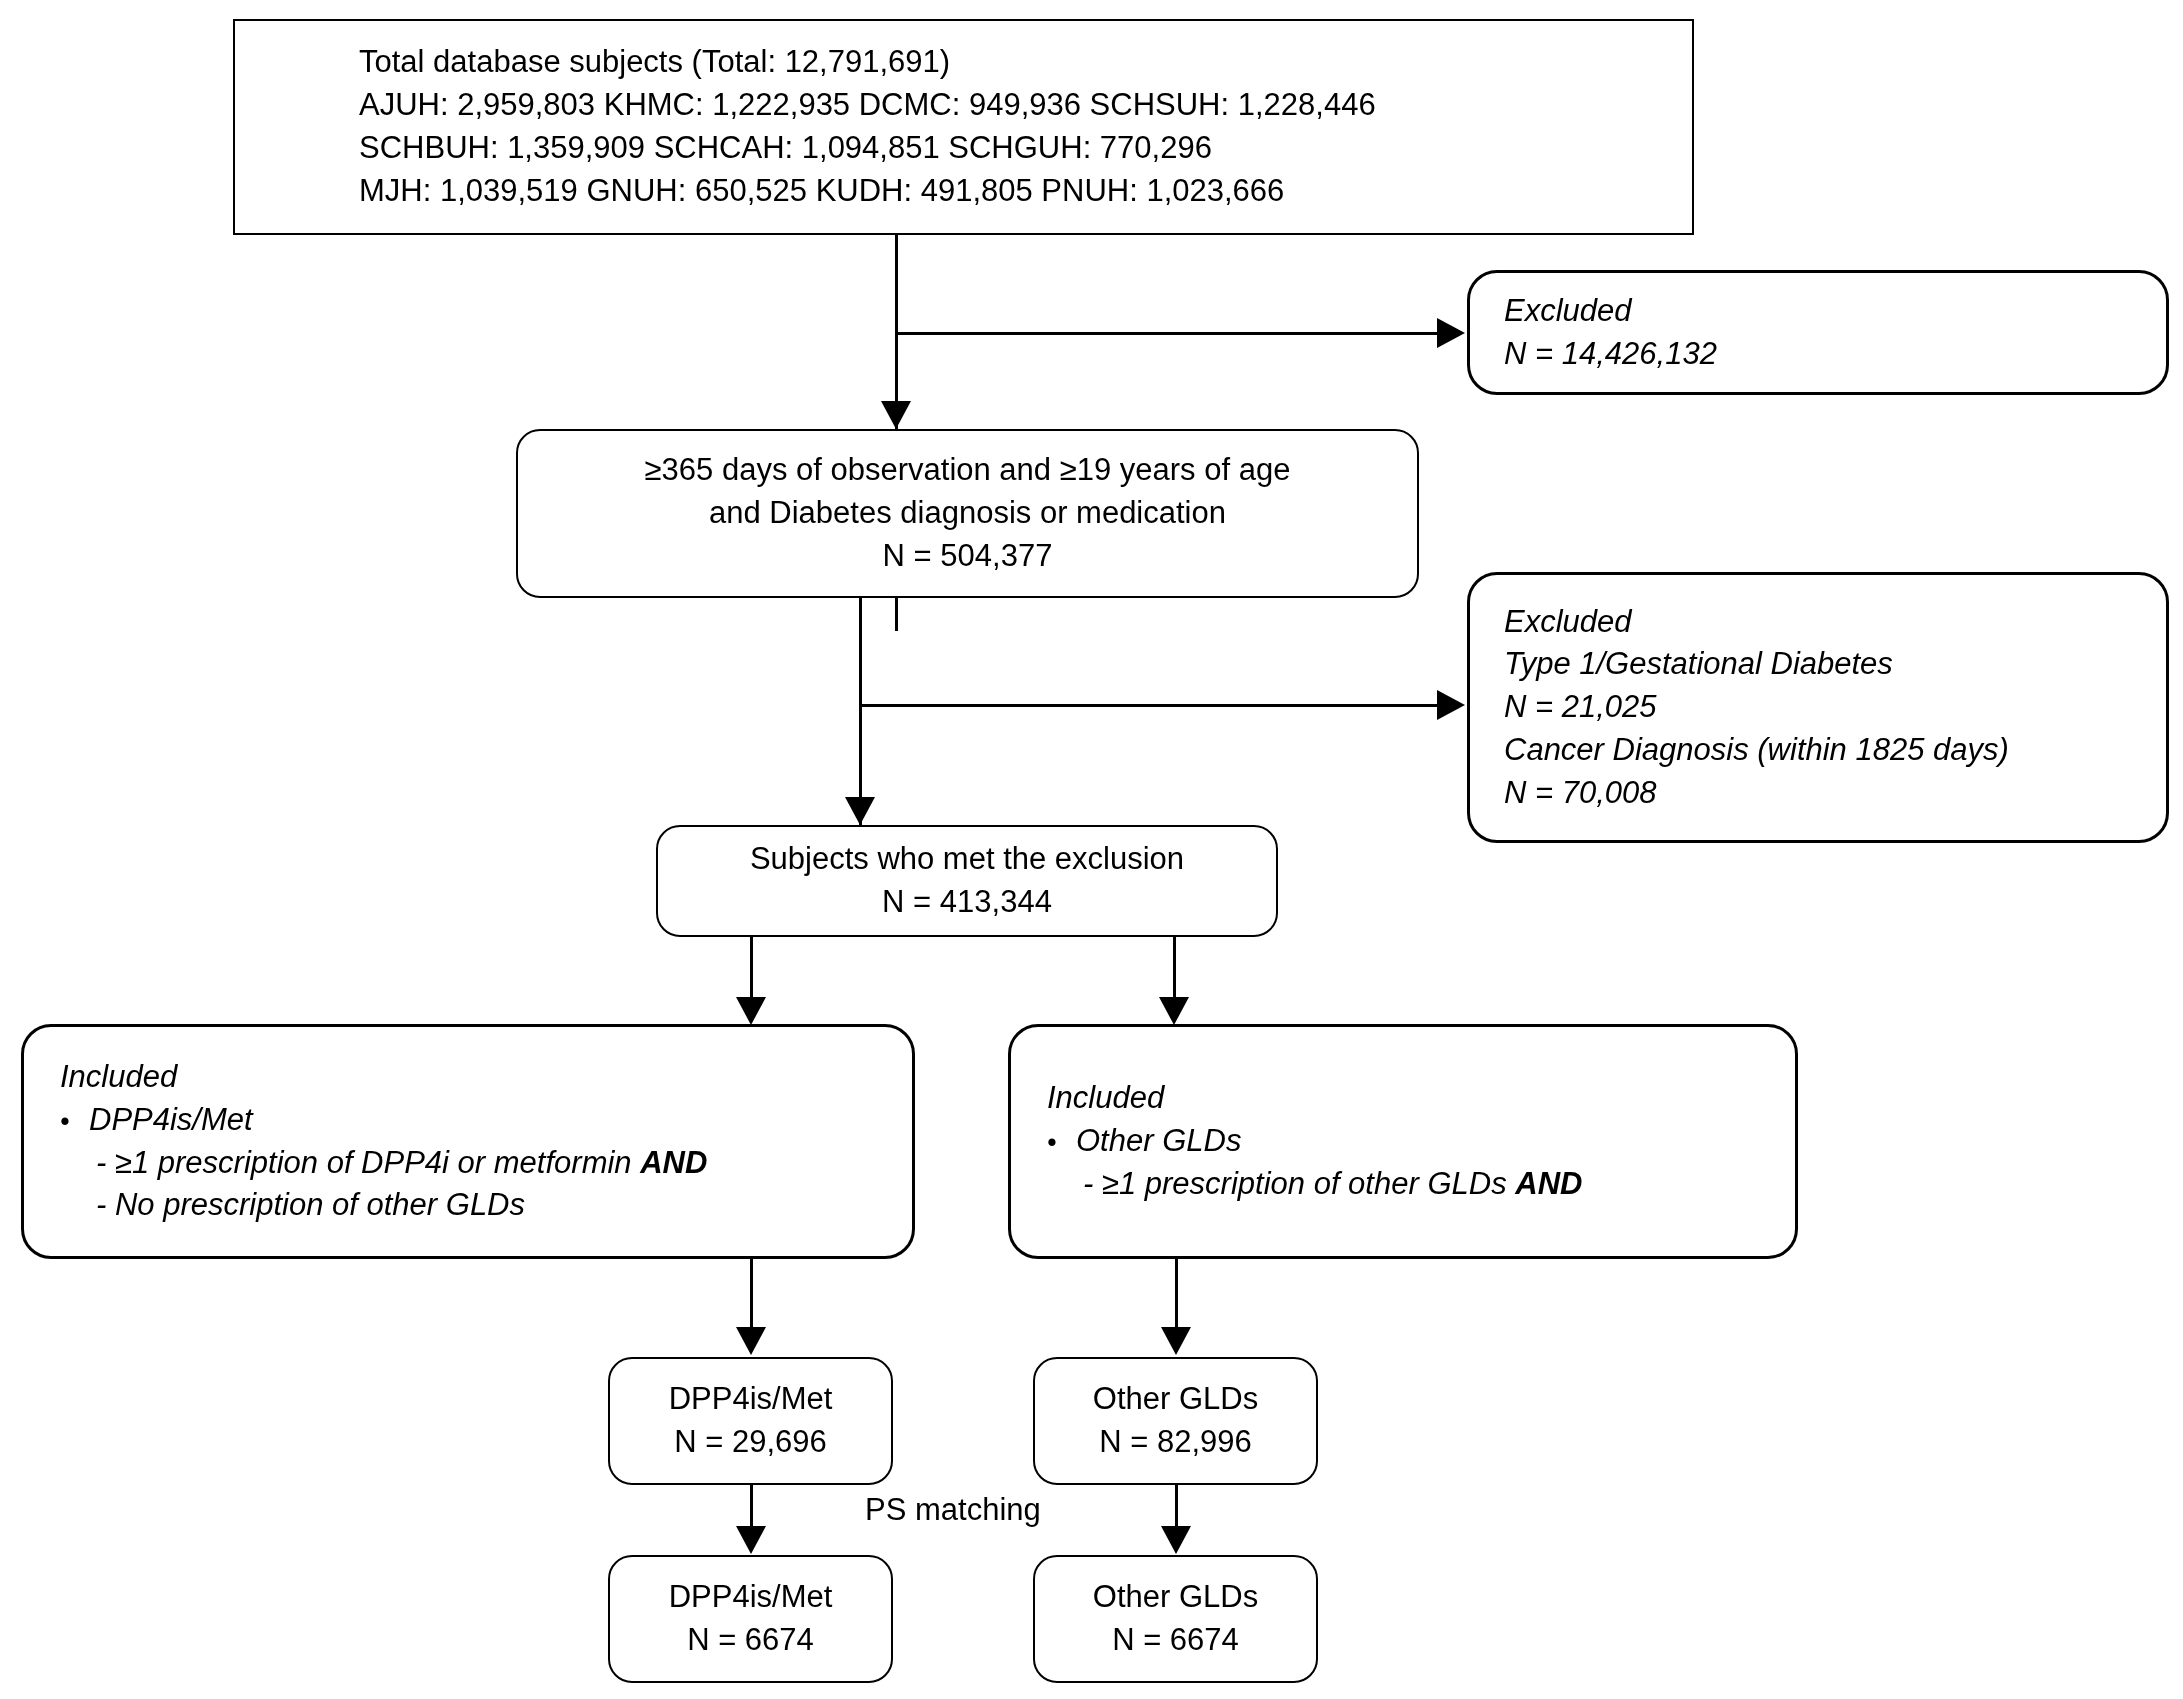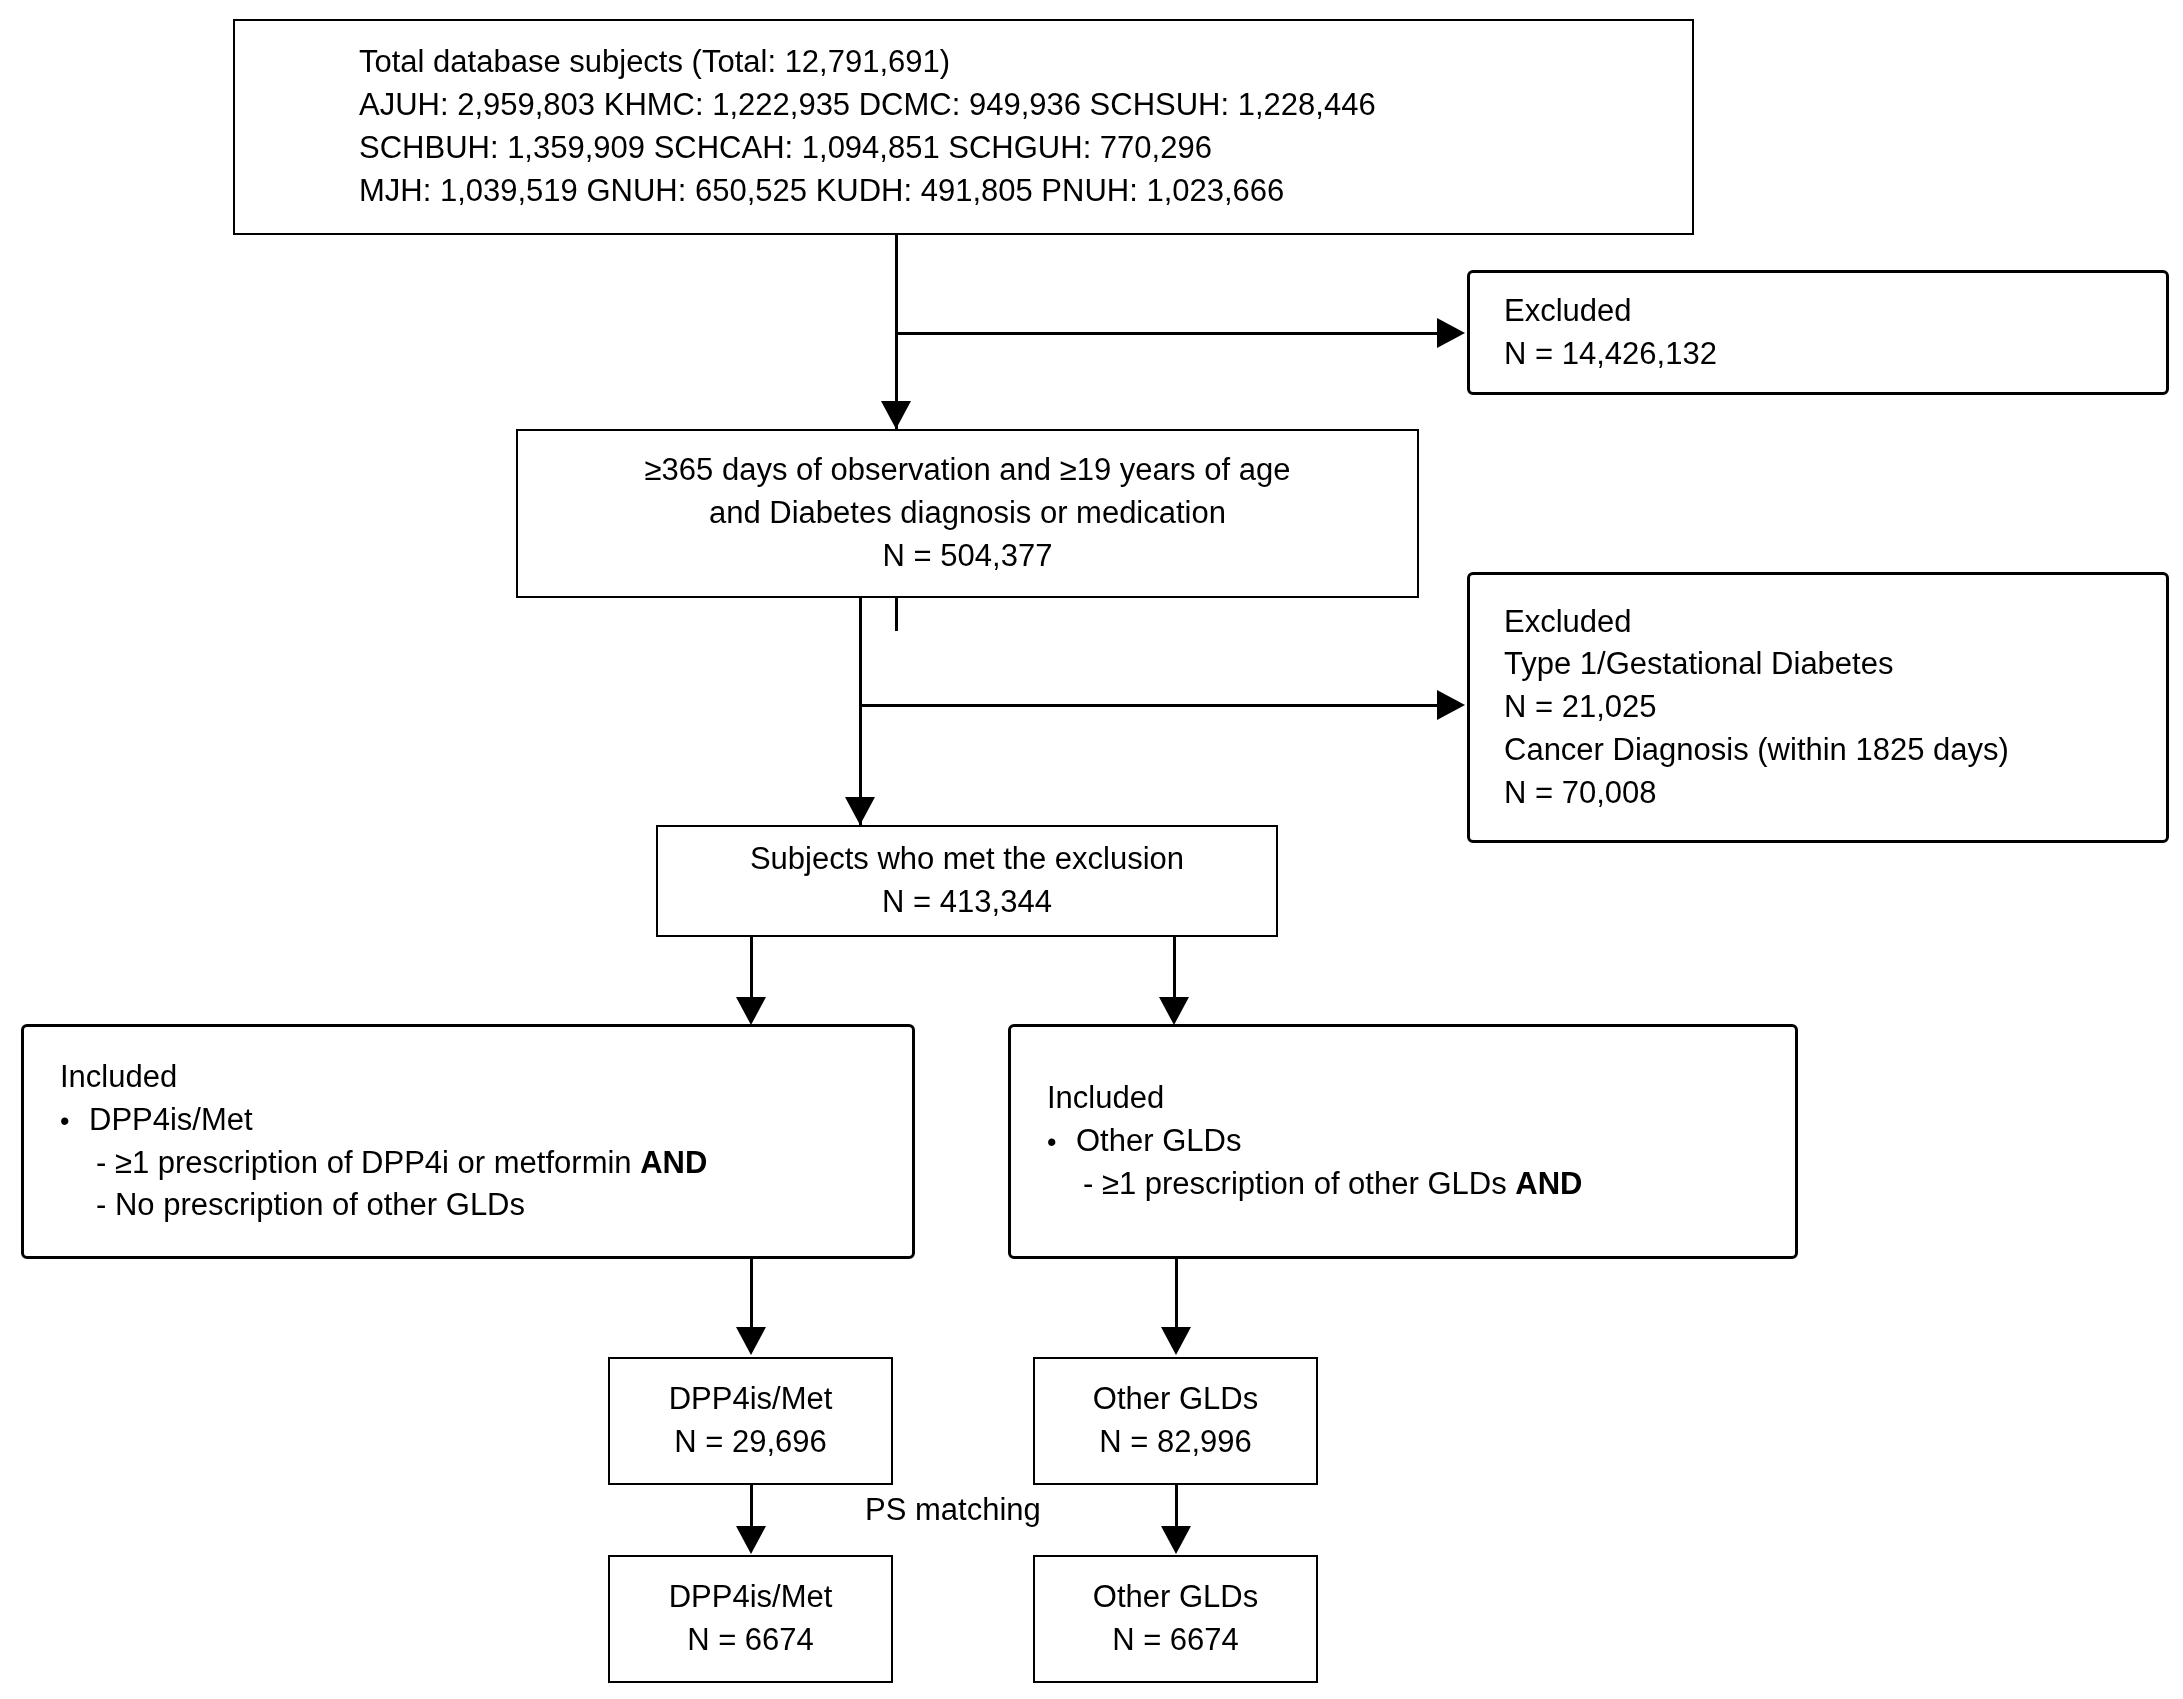--- a/index.html
+++ b/index.html
@@ -20,28 +20,29 @@
     position: absolute;
     box-sizing: border-box;
     background: #ffffff;
     border: 2.5px solid #000000;
     display: flex;
     flex-direction: column;
     justify-content: center;
     line-height: 1.38;
   }
   .node.rounded {
-    border-radius: 6px;
+    border-radius: 30px;
     border-width: 3px;
+    font-style: italic;
   }
   .node .line {
     white-space: pre;
   }
   .t-left  { text-align: left; }
-  .t-center{ text-align: center; }
+  .t-center{ text-align: center; border-radius: 24px; }
 
   
   #node-total        { left: 233px;  top: 19px;   width: 1461px; height: 216px; padding: 0 0 0 124px; font-size: 31px; }
   #node-excluded-1   { left: 1467px; top: 270px;  width: 702px; height: 125px; padding: 0 0 0 34px; font-size: 31px; }
   #node-criteria     { left: 516px; top: 429px;  width: 903px; height: 169px; padding: 0; font-size: 31px; }
   #node-excluded-2   { left: 1467px; top: 572px; width: 702px; height: 271px; padding: 0 0 0 34px; font-size: 31px; }
   #node-met          { left: 656px; top: 825px; width: 622px; height: 112px; padding: 13px; font-size: 31px; }
   #node-included-l   { left: 21px;   top: 1024px; width: 894px; height: 235px; padding: 0 0 0 36px; font-size: 31px; }
   #node-included-r   { left: 1008px; top: 1024px; width: 790px; height: 235px; padding: 0 0 0 36px; font-size: 31px; }
   #node-arm-l-1      { left: 608px; top: 1357px; width: 285px;  height: 128px; padding: 0; font-size: 31px; }

